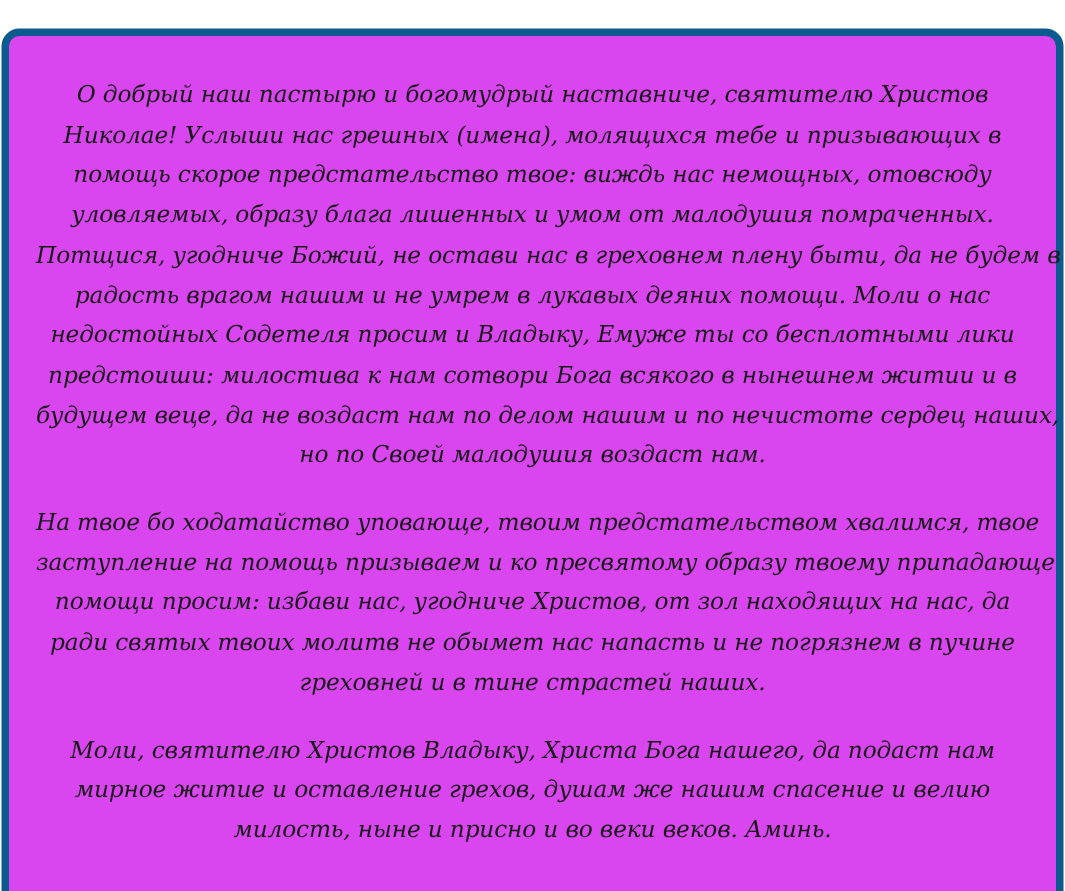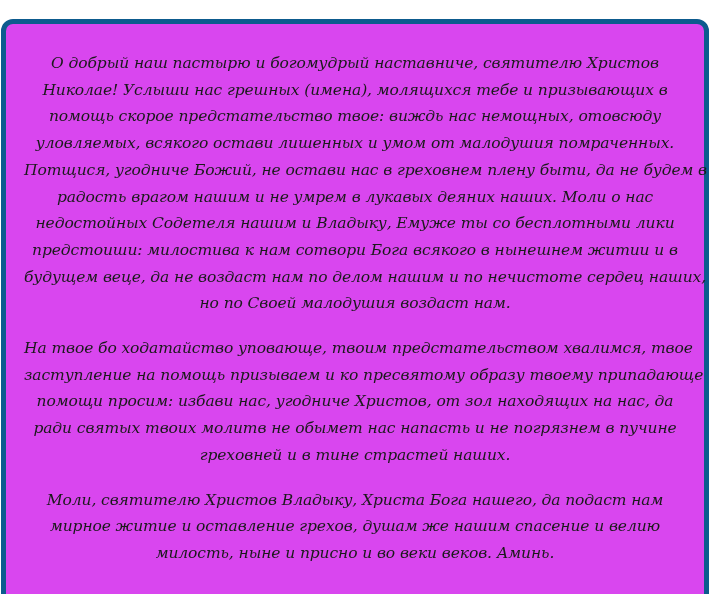--- a/index.html
+++ b/index.html
@@ -44,24 +44,24 @@
   </style>
 </head>
 <body>
 
 <div class="card">
   <div class="content">
     <p class="para">
       <span class="line">О добрый наш пастырю и богомудрый наставниче, святителю Христов</span>
       <span class="line">Николае! Услыши нас грешных (имена), молящихся тебе и призывающих в</span>
       <span class="line">помощь скорое предстательство твое: виждь нас немощных, отовсюду</span>
-      <span class="line">уловляемых, всякого остави лишенных и умом от малодушия помраченных.</span>
+      <span class="line">уловляемых, образу блага лишенных и умом от малодушия помраченных.</span>
       <span class="line">Потщися, угодниче Божий, не остави нас в греховнем плену быти, да не будем в</span>
-      <span class="line">радость врагом нашим и не умрем в лукавых деяних наших. Моли о нас</span>
-      <span class="line">недостойных Содетеля нашим и Владыку, Емуже ты со бесплотными лики</span>
+      <span class="line">радость врагом нашим и не умрем в лукавых деяних помощи. Моли о нас</span>
+      <span class="line">недостойных Содетеля просим и Владыку, Емуже ты со бесплотными лики</span>
       <span class="line">предстоиши: милостива к нам сотвори Бога всякого в нынешнем житии и в</span>
       <span class="line">будущем веце, да не воздаст нам по делом нашим и по нечистоте сердец наших,</span>
       <span class="line">но по Своей малодушия воздаст нам.</span>
     </p>
     <p class="para">
       <span class="line">На твое бо ходатайство уповающе, твоим предстательством хвалимся, твое</span>
       <span class="line">заступление на помощь призываем и ко пресвятому образу твоему припадающе</span>
       <span class="line">помощи просим: избави нас, угодниче Христов, от зол находящих на нас, да</span>
       <span class="line">ради святых твоих молитв не обымет нас напасть и не погрязнем в пучине</span>
       <span class="line">греховней и в тине страстей наших.</span>

